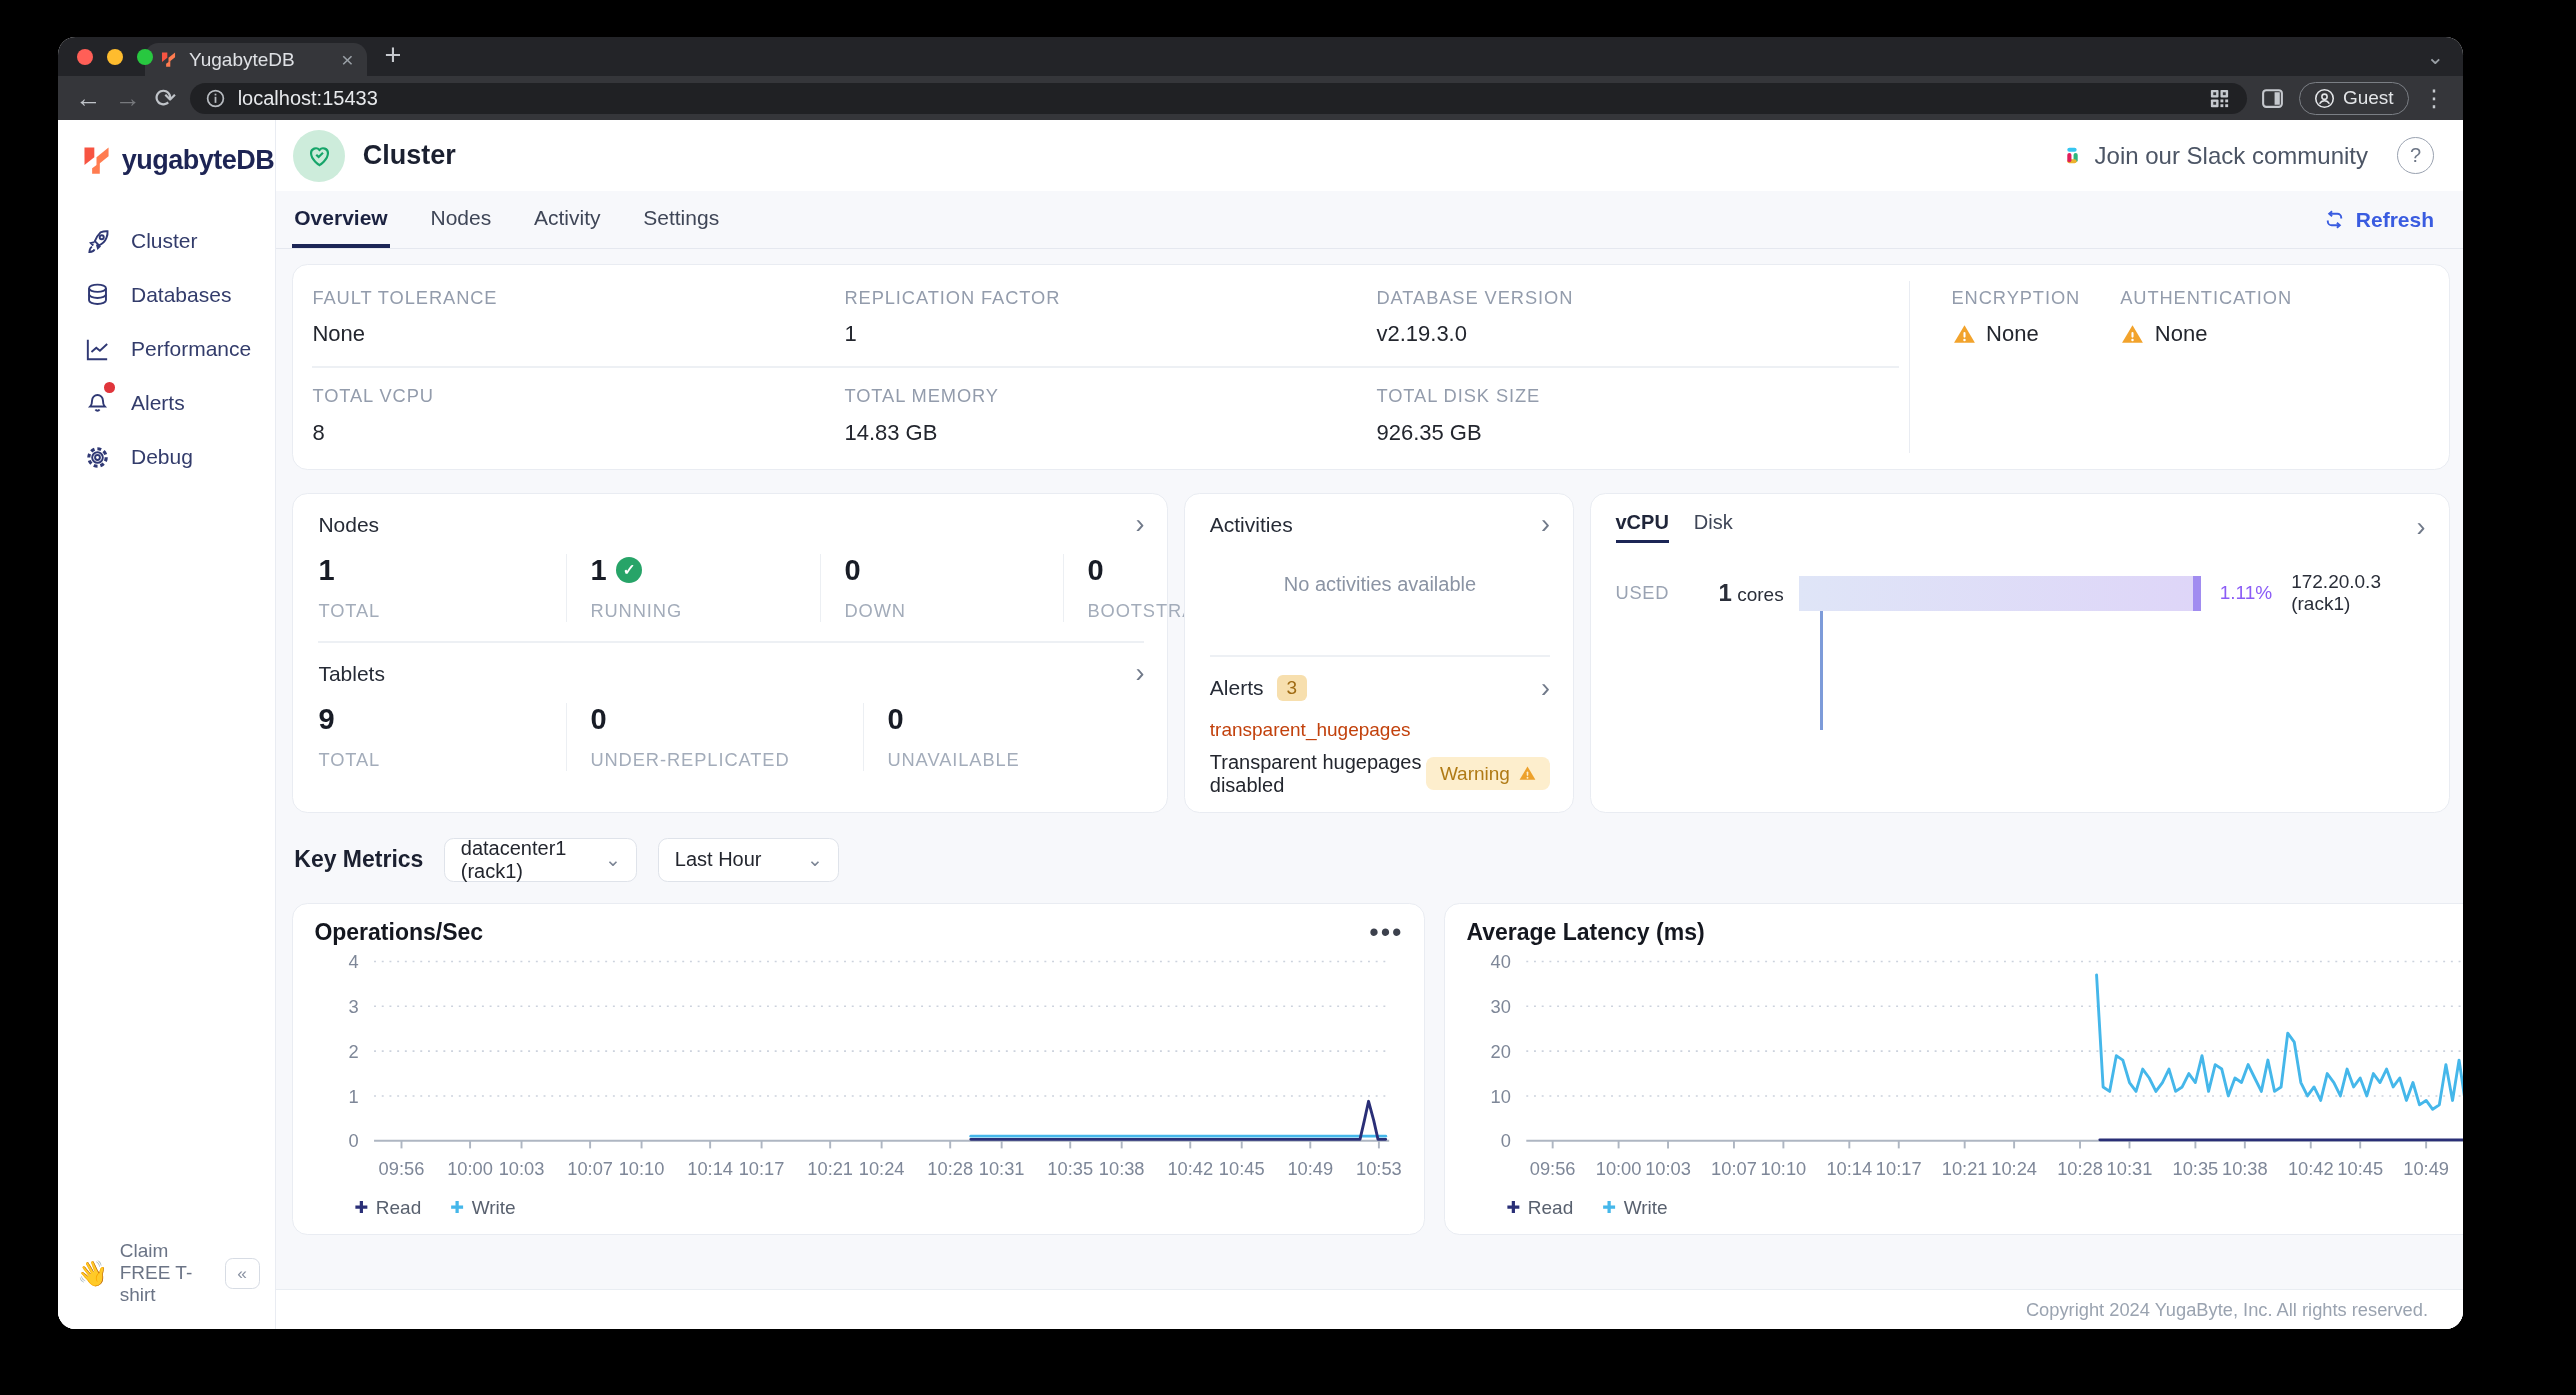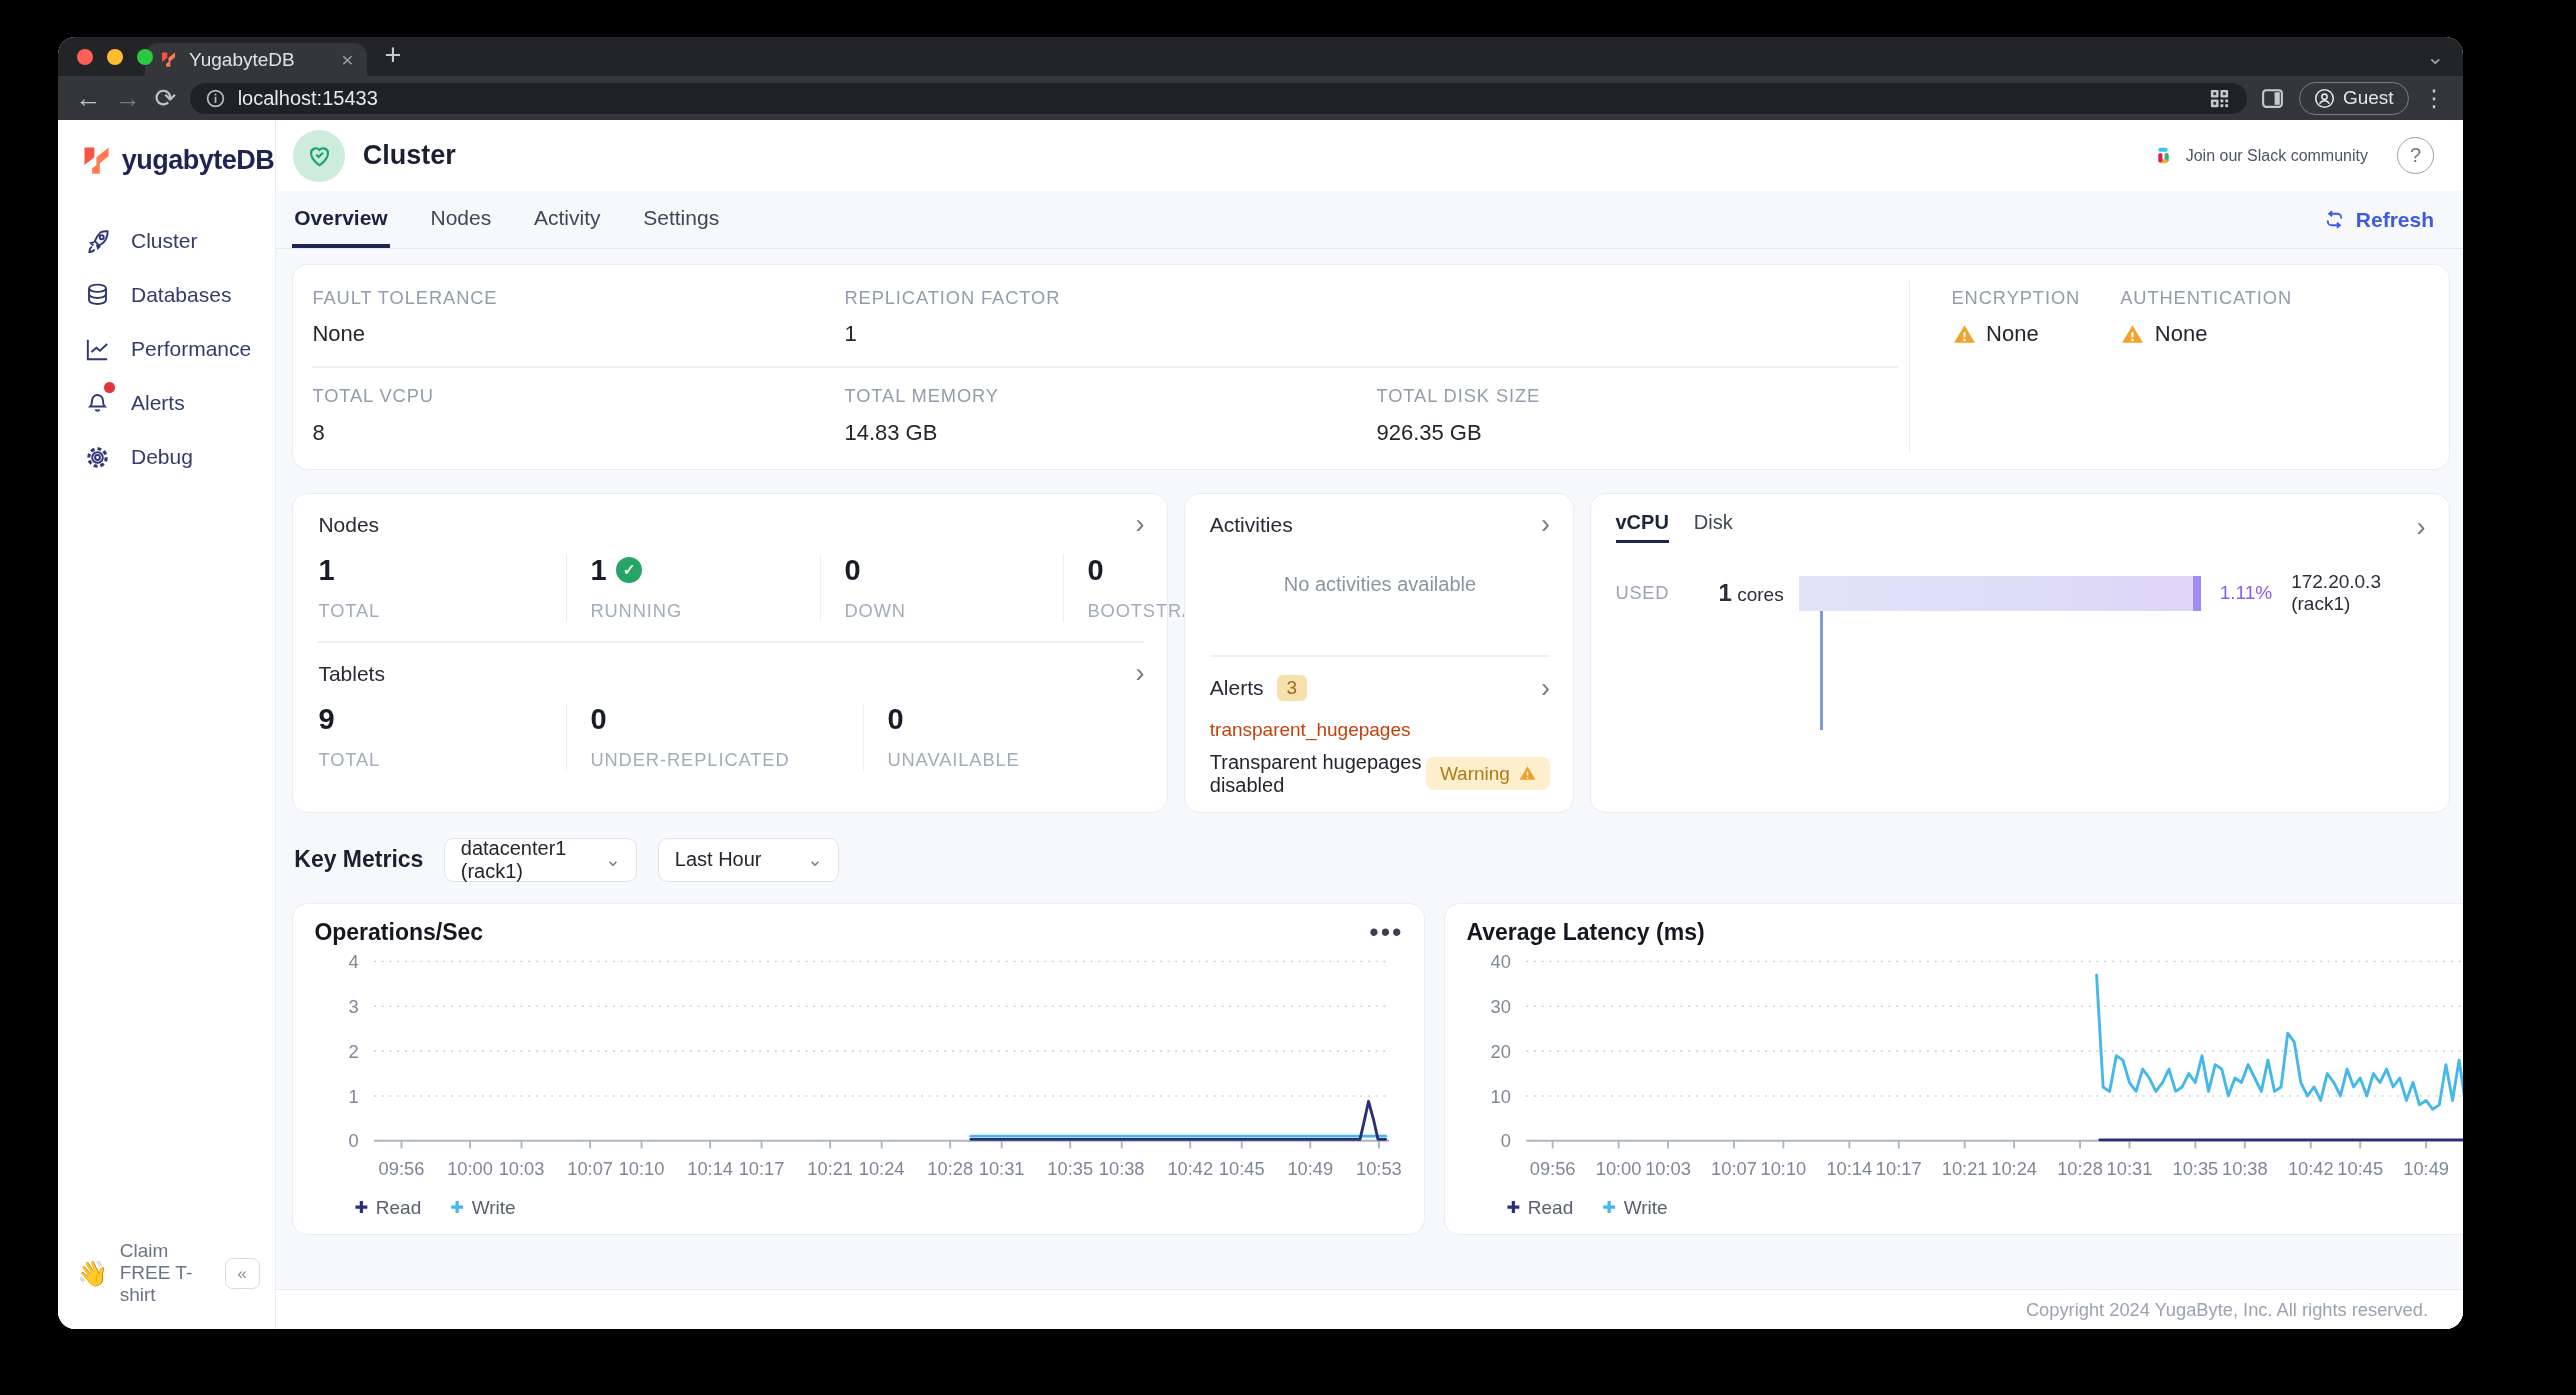--- a/index.html
+++ b/index.html
@@ -40,21 +40,21 @@
   .side-bottom { margin-top:auto; display:flex; align-items:center; gap:11.6px; padding:0 15.4px 0 19px; }
   .tshirt-label { font-size:19px; color:#6b7486; flex:1; }
   .collapse-btn { width:35px; height:31px; border:1.9px solid #d7dce4; border-radius:7.7px; color:#8b93a3; font-size:17.4px; display:flex; align-items:center; justify-content:center; background:#fff; }
   .wave { font-size:25px; }
 
   .main { flex:1; display:flex; flex-direction:column; min-width:0; }
   .appheader { background:#fff; height:71px; flex:none; display:flex; align-items:center; gap:17.4px; padding:0 29px 0 17.4px; }
   .health-circle { width:52px; height:52px; border-radius:50%; background:#cdecdb; display:flex; align-items:center; justify-content:center; }
   .app-title { font-size:27px; font-weight:bold; color:#1b2030; }
   .header-right { margin-left:auto; display:flex; align-items:center; gap:29px; }
-  .slack-link { display:flex; align-items:center; gap:9.6px; font-size:16px; color:#4c5565; }
+  .slack-link { display:flex; align-items:center; gap:9.6px; font-size:24px; color:#4c5565; }
   .help-btn { width:37px; height:37px; border-radius:50%; border:1.9px solid #9aa2b0; color:#6d7686; font-size:20px; display:flex; align-items:center; justify-content:center; background:transparent; }
 
   .tabsrow { background:#f7f8fb; border-bottom:1.9px solid #e5e8ef; height:58px; flex:none; display:flex; align-items:stretch; padding:0 29px 0 16.4px; gap:39px; }
   .tab-item { display:flex; align-items:center; font-size:21px; color:#3f4657; border-bottom:4.8px solid transparent; padding:0 1.9px; }
   .tab-item.active { color:#1b2240; font-weight:bold; border-bottom-color:#1c2656; }
   .refresh-btn { margin-left:auto; display:flex; align-items:center; gap:9.6px; color:#3a5ce0; font-size:21px; font-weight:bold; background:none; border:none; }
 
   .content { flex:1; padding:15.4px 13.5px 0 16.4px; min-height:0; }
   .card { background:#fff; border:1.9px solid #e9ecf2; border-radius:15.4px; }
 
@@ -306,20 +306,24 @@
         <div class="card stats-card">
           <div class="stats-left">
             <div class="stats-row">
               <div>
                 <div class="stat-label">FAULT TOLERANCE</div>
                 <div class="stat-value">None</div>
               </div>
               <div>
                 <div class="stat-label">REPLICATION FACTOR</div>
                 <div class="stat-value">1</div>
+              </div>
+              <div>
+                <div class="stat-label">DATABASE VERSION</div>
+                <div class="stat-value">v2.19.3.0</div>
               </div>
             </div>
             <div class="stats-divider"></div>
             <div class="stats-row">
               <div>
                 <div class="stat-label">TOTAL VCPU</div>
                 <div class="stat-value">8</div>
               </div>
               <div>
                 <div class="stat-label">TOTAL MEMORY</div>

